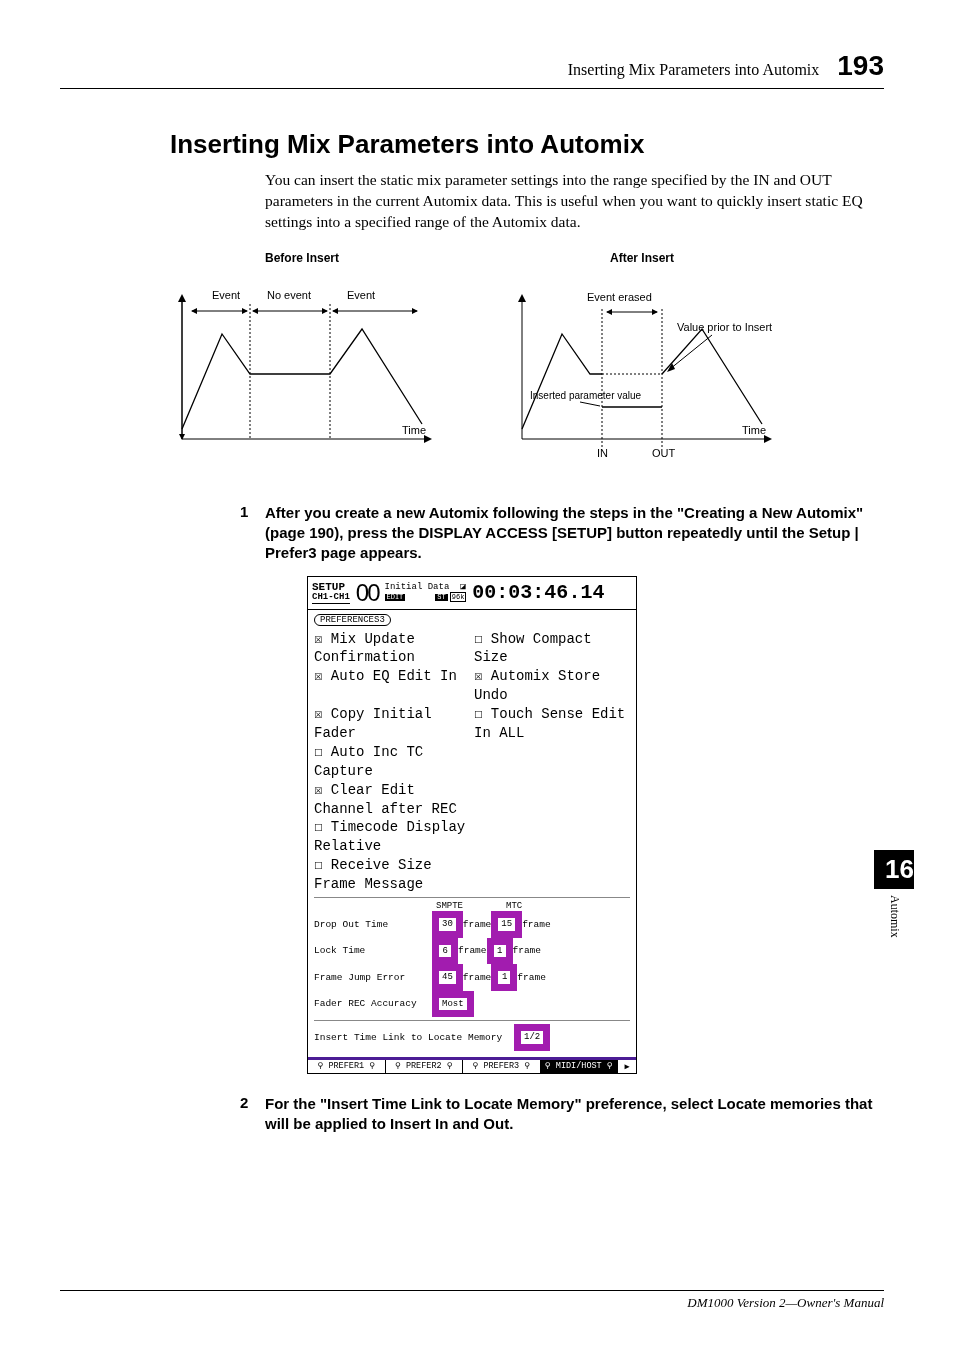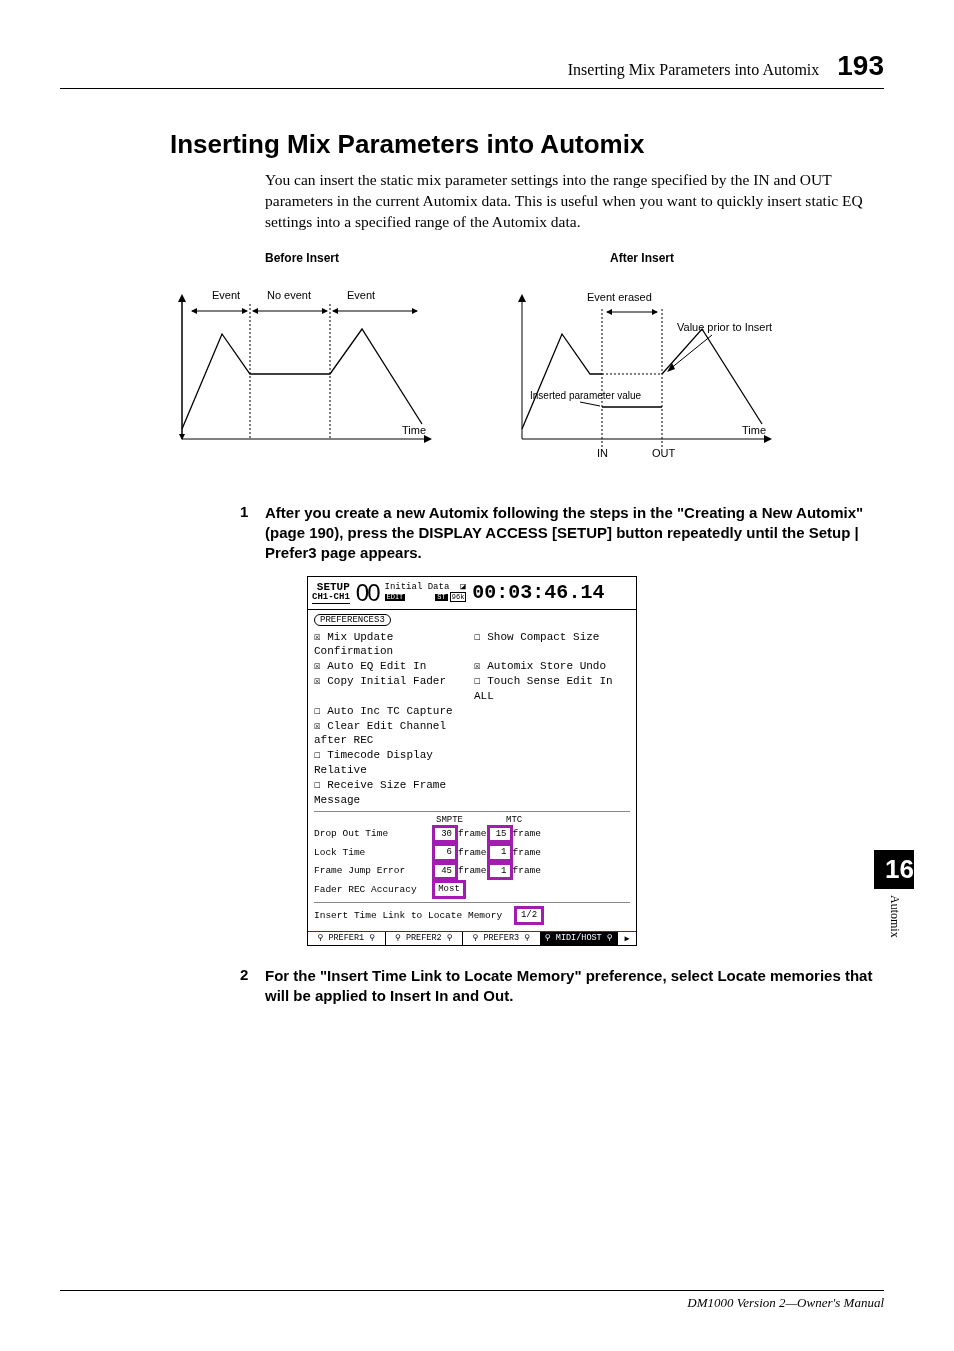--- a/index.html
+++ b/index.html
@@ -82,48 +82,48 @@
     padding: 0;
   }
   .scr-header {
     display: flex;
     align-items: center;
     border-bottom: 1px solid #000;
     padding: 2px 4px;
     gap: 6px;
   }
   .scr-setup-block { line-height: 1; font-weight: bold; border-bottom: 1px solid #000; padding-bottom:1px;}
-  .scr-setup-label { font-size: 11px; text-align: right; }
+  .scr-setup-label { font-size: 11px; }
   .scr-ch { font-size: 9px; }
   .scr-big { font-size: 24px; font-family: Arial, sans-serif; font-weight: normal; letter-spacing:-2px; }
   .scr-mid { font-size: 9px; }
   .scr-edit { display:inline-block; background:#000; color:#fff; font-size:7px; padding:0 2px; }
   .scr-st { display:inline-block; background:#000; color:#fff; font-size:7px; padding:0 2px; margin-right:2px;}
   .scr-time { font-family: 'Courier New', monospace; font-size: 20px; font-weight: bold; letter-spacing: 0px; }
   .scr-body { padding: 4px 6px 2px 6px; }
   .scr-prefbtn {
     display: inline-block;
     border: 1px solid #000;
     border-radius: 6px;
     padding: 0px 5px;
     font-size: 9px;
     margin-bottom: 4px;
   }
-  .scr-row { display: flex; font-size: 11px; line-height: 1.35; }
+  .scr-row { display: flex; font-size: 14px; line-height: 1.35; }
   .scr-left { width: 160px; }
   .scr-right { flex: 1; }
   .scr-hr { border-top: 1px solid #888; margin: 3px 0; }
   .scr-smpte-head { display:flex; font-size:9px; }
   .scr-smpte-head .c1{ width:122px; } .scr-smpte-head .c2{ width:70px; }
   .scr-valrow { display:flex; font-size:9.5px; line-height:1.4; align-items:center;}
   .scr-valrow .lab{ width:118px; }
-  .scr-box { display:inline-block; border:3px solid #a21caf; padding:0 3px; min-width:26px; text-align:right; font-size:9px; }
+  .scr-box { display:inline-block; border:7px solid #a21caf; padding:0 3px; min-width:26px; text-align:right; font-size:9px; }
   .scr-tabs {
     display: flex;
-    border-top: 1px solid #4c1d95;
+    border-top: 3px solid #4c1d95;
     font-size: 8.5px;
     margin-top: 4px;
   }
   .scr-tab {
     flex: 1;
     border-right: 1px solid #000;
     text-align: center;
     padding: 1px 0;
     position: relative;
   }

